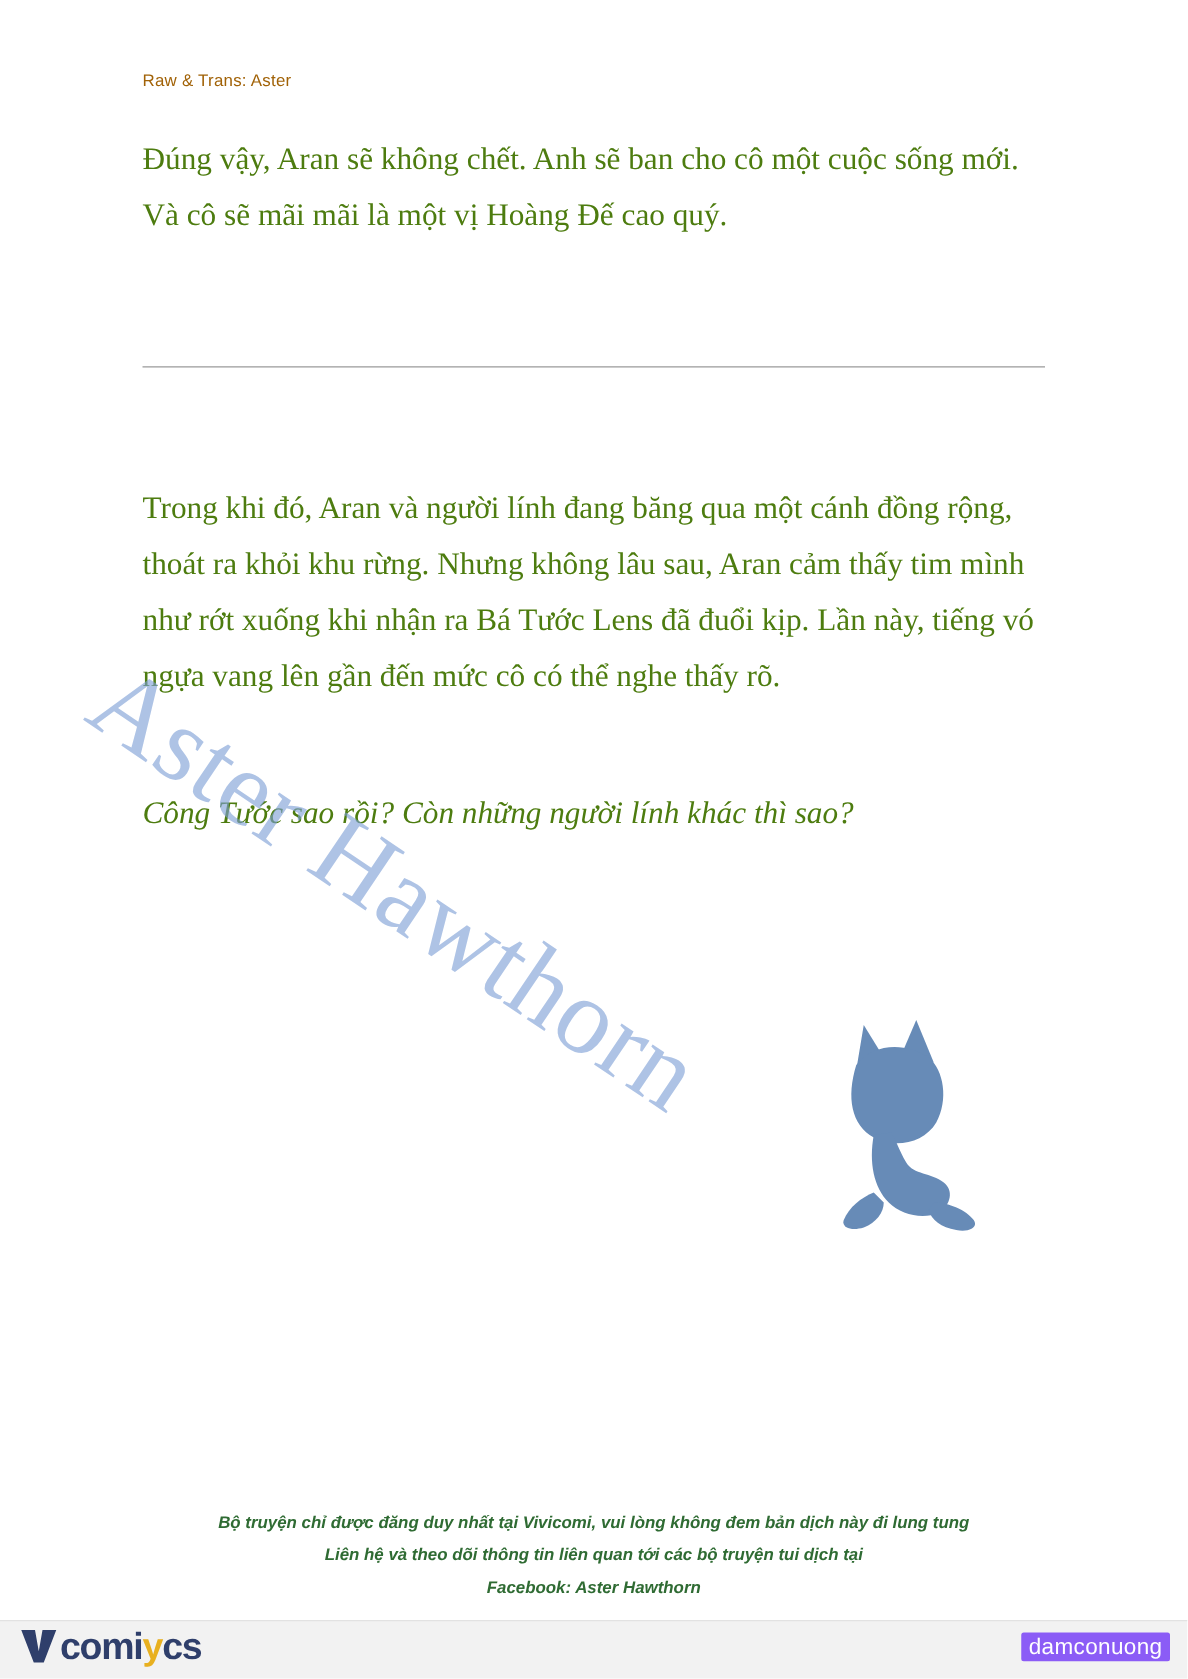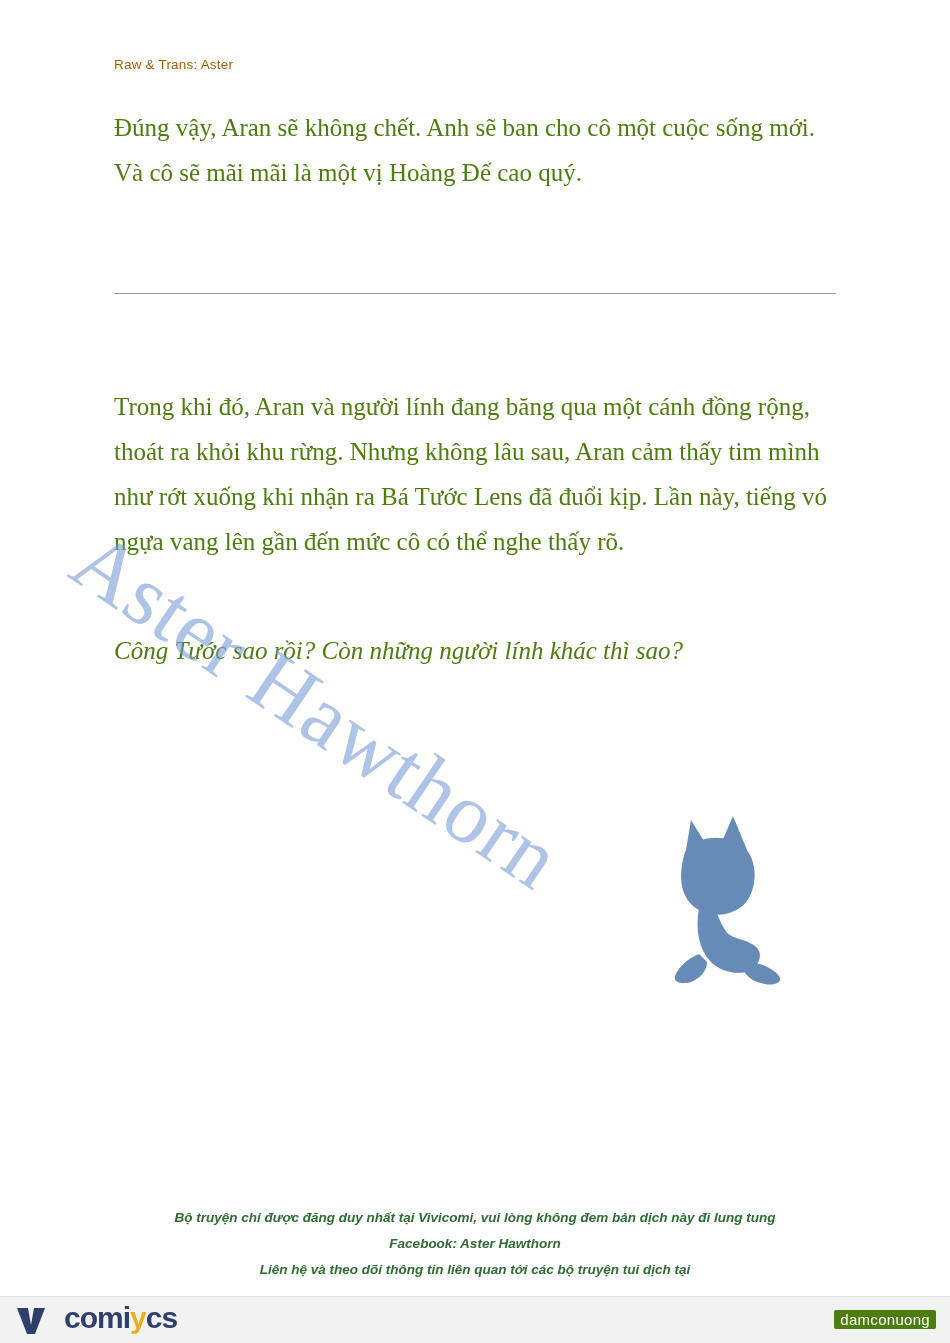--- a/index.html
+++ b/index.html
@@ -118,46 +118,44 @@
     bottom: 0;
     height: 46px;
     background: #f2f2f2;
     border-top: 1px solid #e2e2e2;
   }
   .logo {
     position: absolute;
     left: 16px;
     bottom: 8px;
     display: flex;
-    align-items: flex-end;
     font-family: "Liberation Sans", sans-serif;
     font-weight: bold;
     font-size: 30px;
     color: #2f3f6b;
     letter-spacing: -1px;
-    gap: 16px;
   }
   .logo .v-mark {
     display: inline-block;
     width: 30px;
     height: 30px;
     margin-right: 2px;
     position: relative;
   }
   .logo .v-mark svg { display: block; }
   .logo .logo-text .y-yellow { color: #e8b020; }
 
   .bottom-right-label {
     position: absolute;
     right: 14px;
     bottom: 14px;
     font-family: "Liberation Sans", sans-serif;
-    font-size: 15px;
+    font-size: 18px;
     color: #ffffff;
-    background: #4d7c0f;
+    background: #8b5cf6;
     padding: 1px 6px;
     border-radius: 2px;
     letter-spacing: 0.3px;
   }
 </style>
 </head>
 <body>
 
 <div class="page">
 
@@ -185,22 +183,22 @@
         <path d="M30 40 C22 66 26 88 44 98 C60 107 84 103 94 86 C104 68 100 44 88 34 C70 22 44 22 30 40 Z"></path>
         <path d="M44 96 C40 118 44 138 56 150 C66 160 84 164 96 158 C106 152 108 140 100 134 C90 126 76 128 70 118 C64 108 62 100 58 94 Z"></path>
         <path d="M92 150 C104 150 118 156 124 164 C128 170 120 174 110 172 C98 170 90 164 88 156 Z"></path>
         <path d="M44 142 C34 146 24 154 20 164 C18 170 26 173 36 170 C46 166 52 158 52 150 Z"></path>
       </g>
     </svg>
   </div>
 
   <div class="footer-notes">
     <div>Bộ truyện chỉ được đăng duy nhất tại Vivicomi, vui lòng không đem bản dịch này đi lung tung</div>
+    <div>Liên hệ và theo dõi thông tin liên quan tới các bộ truyện tui dịch tại</div>
     <div>Facebook: Aster Hawthorn</div>
-    <div>Liên hệ và theo dõi thông tin liên quan tới các bộ truyện tui dịch tại</div>
   </div>
 
   <div class="bottom-bar">
     <div class="logo">
       <span class="v-mark">
         <svg viewBox="0 0 30 30" width="30" height="30" aria-hidden="true">
           <polygon points="1,3 12,3 15,20 18,3 29,3 19,29 11,29" fill="#2f3f6b"></polygon>
         </svg>
       </span>
       <span class="logo-text"><span>comi</span><span class="y-yellow">y</span><span>cs</span></span>

